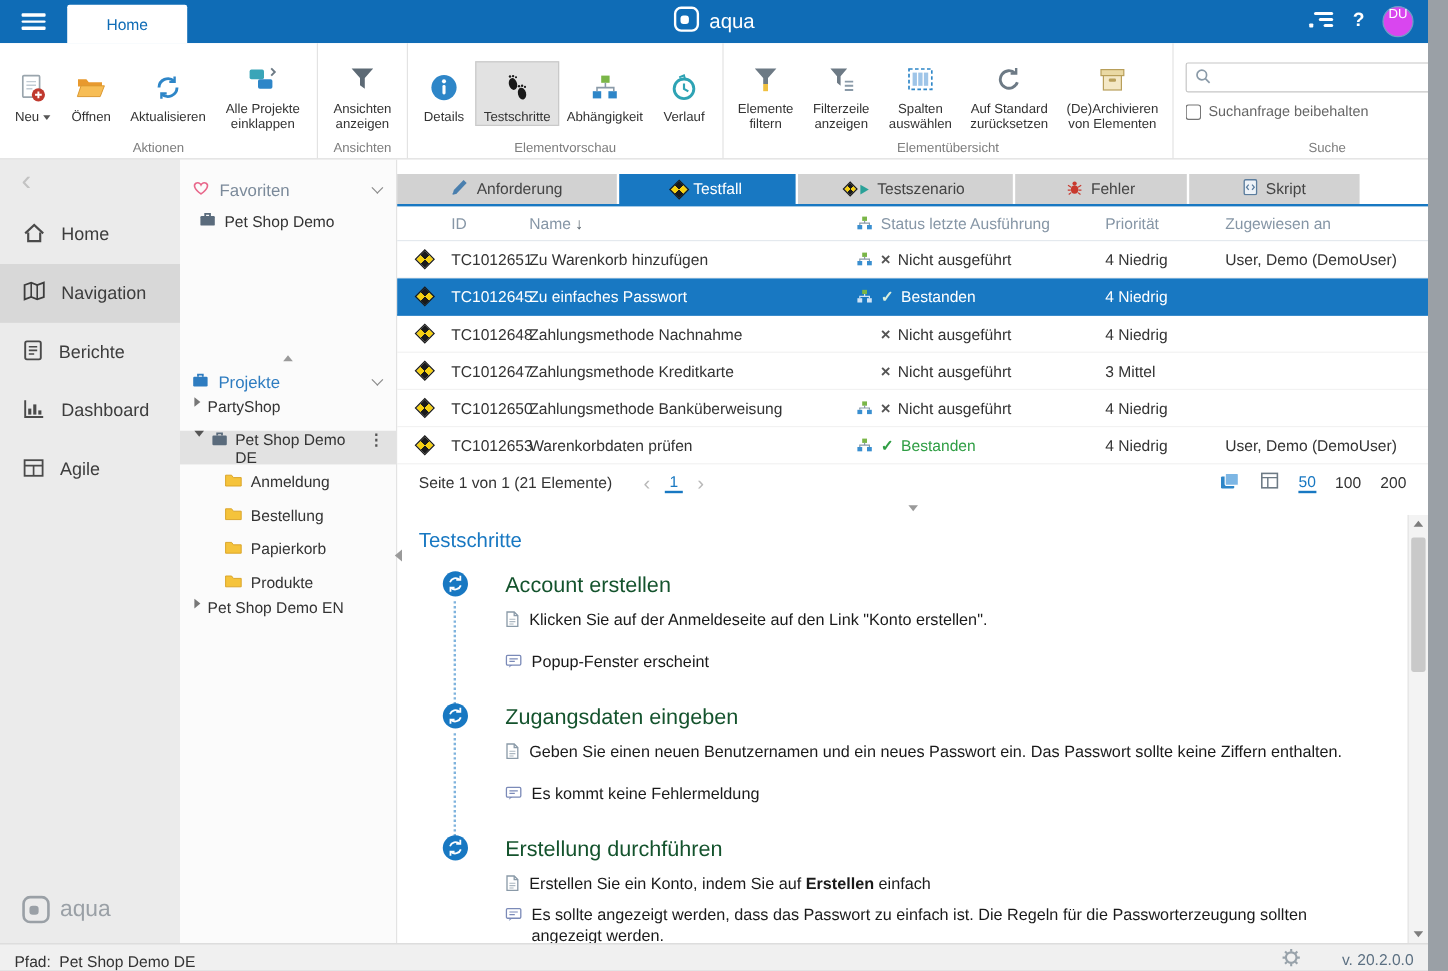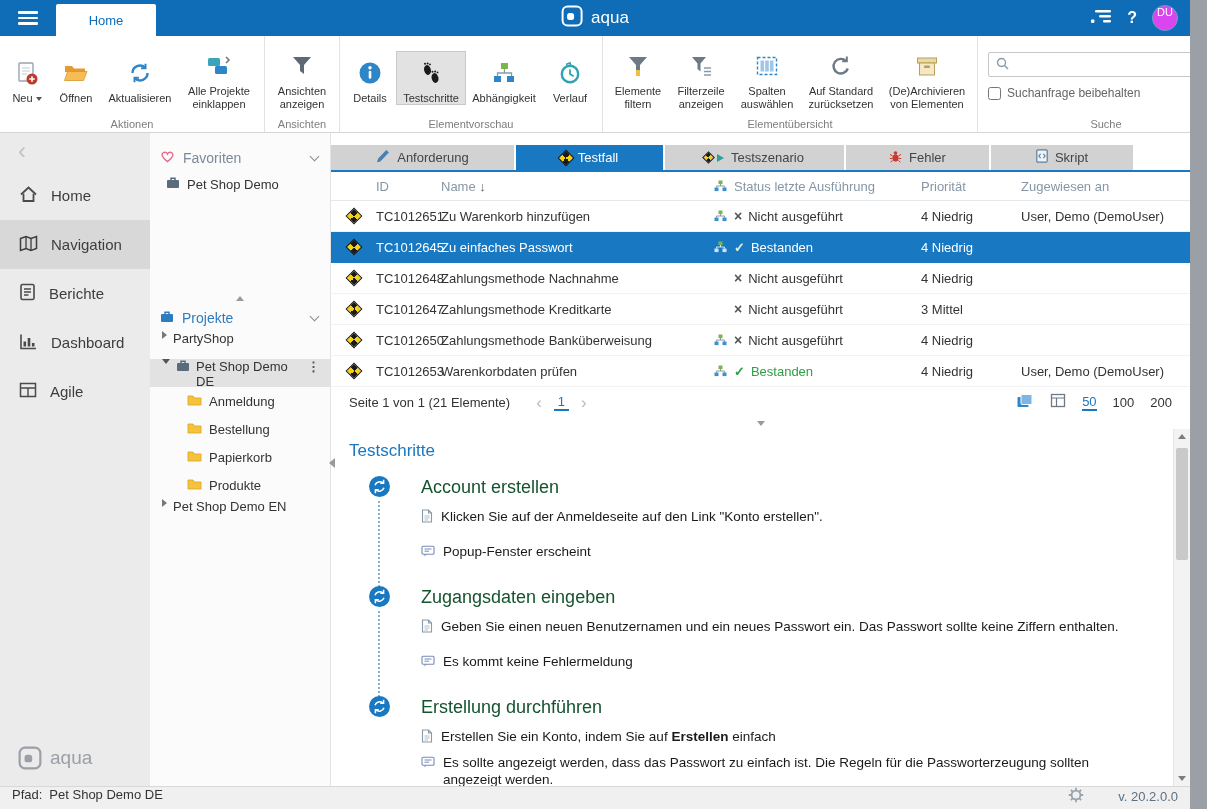--- a/index.html
+++ b/index.html
@@ -96,21 +96,21 @@
   .sline{display:flex;align-items:flex-start;gap:8px;font-size:13.5px;color:#1a1a1a;margin-bottom:6px;line-height:1.3}
   .sline .sic{flex:0 0 auto;margin-top:1px}
   .sp-gap{margin-top:15px}
   .vscroll{position:absolute;right:0;top:0;bottom:0;width:17px;background:#f3f3f3;border-left:1px solid #e4e4e4}
   .vs-btn{height:15px;display:flex;align-items:center;justify-content:center;cursor:pointer}
   .vs-thumb{position:absolute;left:2px;right:2px;top:19px;height:112px;background:#c9c9c9;border-radius:2px;cursor:pointer}
   .vs-dn{position:absolute;bottom:0;left:0;right:0}
 
   
   .statusbar{position:absolute;left:0;right:0;bottom:0;height:23px;background:#f0f0f0;border-top:1px solid #d8d8d8;
-             display:flex;align-items:flex-start;padding:0 12px;font-size:13px;color:#333}
+             display:flex;align-items:flex-end;padding:0 12px;font-size:13px;color:#333}
   .sb-right{margin-left:auto;display:flex;align-items:center;gap:34px;color:#5c7082}
 </style>
 </head>
 <body>
 
 <div class="app">
 
   <header class="topbar">
     <div class="hamburger">
         <i></i>

